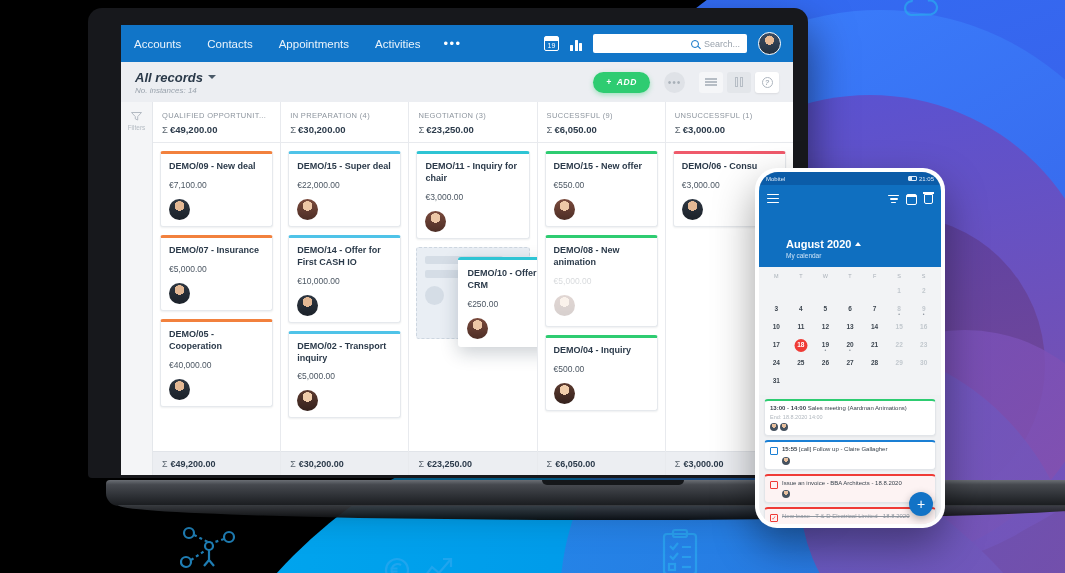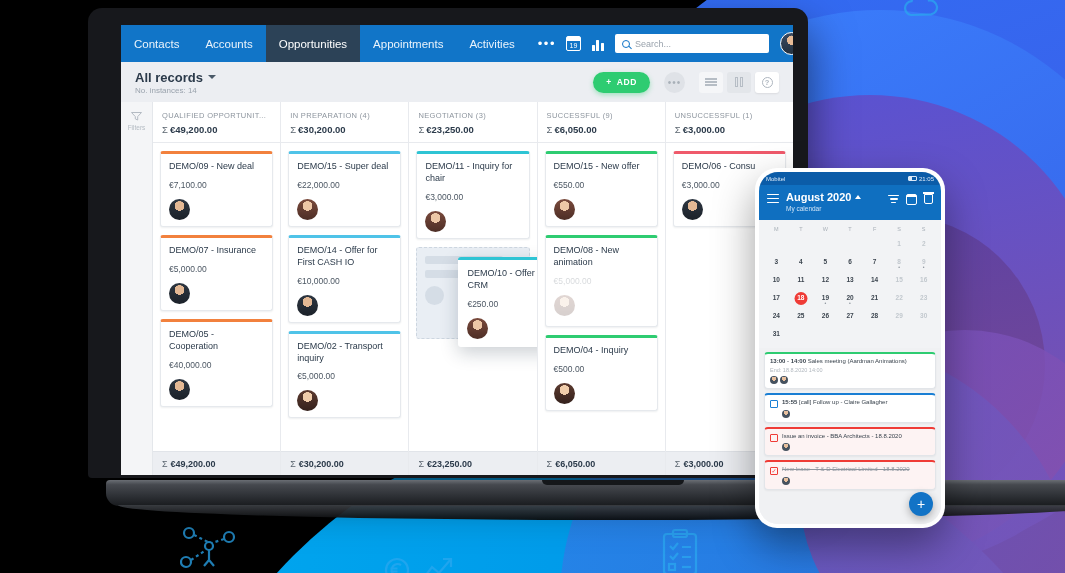--- a/index.html
+++ b/index.html
@@ -71,35 +71,35 @@
     width: 15px; height: 15px; border: 1.6px solid #fff; border-radius: 2px;
     position: relative; font-size: 7px; display:flex; align-items:flex-end;
     justify-content:center; line-height:1; color:#fff; padding-bottom:1px;
   }
   .cal-icon::before { content:""; position:absolute; left:0; right:0; top:0; height:3.5px; background:#fff; }
   .chart-icon { display:flex; align-items:flex-end; gap:1.5px; height:14px; }
   .chart-icon i { display:block; width:3px; background:#fff; border-radius:.5px; }
   .searchbox {
     width: 154px; height: 19px; background: #fff; border-radius: 2px;
     display: flex; align-items: center; gap: 5px; padding: 0 7px;
-    font-size: 9px; color: #9aa3ad;
+    font-size: 9px; color: #9aa3ad; justify-content: flex-end;
   }
   .s-glass { width:8px; height:8px; border:1.4px solid #1175c8; border-radius:50%; position:relative; flex:none; }
   .s-glass::after { content:""; position:absolute; right:-3px; bottom:-2px; width:4px; height:1.4px; background:#1175c8; transform:rotate(45deg); }
   .avatar {
     width: 23px; height: 23px; border-radius: 50%; overflow:hidden; flex:none;
     background: radial-gradient(circle at 50% 34%, #e8bb96 0 26%, transparent 27%),
                 linear-gradient(180deg,#3b4c63 0%,#22303f 100%);
     border: 1.5px solid #fff;
   }
 
   
   .subhead {
     height: 40px; background: #eceef2; display: flex; align-items: center;
-    padding: 0 14px; gap: 14px; position: relative;
+    padding: 0 14px; gap: 14px; position: relative; font-style: italic;
   }
   .rec-title { font-size: 13px; font-weight: bold; color: #2b3a4a; display:flex; align-items:center; gap:5px; }
   .rec-sub { font-size: 8px; color: #9aa3ad; margin-top: 1px; }
   .chev-dark { width:0;height:0;border-left:4px solid transparent;border-right:4px solid transparent;border-top:4.5px solid #4a5968; }
   .add-btn {
     background: #2ecc71; color: #fff; border-radius: 14px; height: 21px;
     display: flex; align-items: center; gap: 5px; padding: 0 13px;
     font-size: 8.5px; font-weight: bold; letter-spacing: .6px; cursor: pointer;
     box-shadow: 0 2px 5px rgba(46,204,113,.4);
   }
@@ -145,21 +145,21 @@
     display: flex; align-items: center; padding-left: 9px;
     font-size: 9px; font-weight: bold; color: #2b3a4a;
   }
   .kcol-foot .sig { font-weight: normal; color:#5a656f; margin-right:3px; }
 
   .card {
     background: #fff; border: 1px solid #e6e9ed; border-radius: 3px;
     border-top: 3px solid #ccc; padding: 7px 8px 6px; cursor: pointer;
     box-shadow: 0 1px 2px rgba(20,30,45,.07); flex: none;
   }
-  .card-title { font-size: 9px; font-weight: normal; color: #2b3a4a; line-height: 1.32; }
+  .card-title { font-size: 9px; font-weight: bold; color: #2b3a4a; line-height: 1.32; }
   .card-amt { font-size: 8.5px; color: #4c5763; margin-top: 7px; }
   .card-av {
     width: 21px; height: 21px; border-radius: 50%; margin-top: 9px; overflow:hidden;
     background: radial-gradient(circle at 50% 33%, #e9c0a0 0 28%, transparent 29%),
                 linear-gradient(180deg,#4a5a6e 0%,#2b3644 100%);
   }
   .card-av.w { background: radial-gradient(circle at 50% 33%, #edc7a6 0 27%, transparent 28%),
                           linear-gradient(180deg,#7a4a3c 0%,#4d2e26 100%); }
   .card-av.w2 { background: radial-gradient(circle at 50% 33%, #f0cdab 0 27%, transparent 28%),
                            linear-gradient(180deg,#5d3b30 0%,#34211c 100%); }
@@ -192,21 +192,21 @@
   .phone-screen { width: 100%; height: 100%; border-radius: 19px; overflow: hidden; background: #f0f1f3; display:flex; flex-direction:column; }
   .ph-status {
     height: 13px; background: #0b5ca8; color: #dbe9f7; font-size: 6px;
     display: flex; align-items: center; justify-content: space-between; padding: 0 7px;
   }
   .ph-bat { display:flex; align-items:center; gap:2px; }
   .bat-ico { width:9px;height:5px;border:1px solid #dbe9f7;border-radius:1px;position:relative; }
   .bat-ico::before{content:"";position:absolute;left:0;top:0;bottom:0;width:45%;background:#dbe9f7;}
   .ph-head { background: #0f6fc0; padding: 6px 8px 8px; display: flex; align-items: flex-start; gap: 7px; }
   .hamb i { display:block; width:12px;height:1.6px;background:#fff;margin:2.5px 0;border-radius:1px; }
-  .ph-title { color:#fff; font-size:11px; font-weight:bold; display:flex; align-items:center; gap:4px; }
+  .ph-title { color:#fff; font-size:11px; font-weight:bold; display:flex; align-items:center; gap:4px;margin-top:47px; }
   .ph-sub { color:#cfe4f7; font-size:6.5px; margin-top:2px; }
   .chev-up { width:0;height:0;border-left:3.5px solid transparent;border-right:3.5px solid transparent;border-bottom:4px solid #fff; }
   .ph-acts { margin-left:auto; display:flex; align-items:center; gap:7px; padding-top:2px; }
   .filt-ico i{display:block;height:1.4px;background:#fff;margin:2px auto;border-radius:1px;}
   .mini-cal { width:11px;height:11px;border:1.4px solid #fff;border-radius:2px;position:relative;font-size:5px;color:#fff;display:flex;align-items:flex-end;justify-content:center;}
   .mini-cal::before{content:"";position:absolute;left:0;right:0;top:0;height:2.5px;background:#fff;}
   .trash { width:9px;height:10px;border:1.4px solid #fff;border-radius:0 0 2px 2px;position:relative;}
   .trash::before{content:"";position:absolute;left:-2px;right:-2px;top:-3px;height:1.5px;background:#fff;}
 
   .cal-grid { background: #f2f3f5; padding: 3px 5px 5px; }
@@ -292,27 +292,24 @@
     <path d="M11 21 a7 7 0 0 1 .6-13.9 A9 9 0 0 1 29 6.5 a7 7 0 0 1 2 13.9 Z"></path>
   </svg>
 
   <div class="laptop">
     <div class="laptop-lid"></div>
     <div class="laptop-screen">
 
       <div class="topnav">
         <div class="nav-tabs">
           <div class="nav-tab">
+              <span>Accounts</span>
+            </div>
+          <div class="nav-tab">
               <span>Contacts</span>
-            </div>
-          <div class="nav-tab">
-              <span>Accounts</span>
-            </div>
-          <div class="nav-tab active">
-              <span>Opportunities</span>
             </div>
           <div class="nav-tab">
               <span>Appointments</span>
             </div>
           <div class="nav-tab">
               <span>Activities</span>
             </div>
           <div class="nav-dots">•••</div>
         </div>
         <div class="nav-right">

